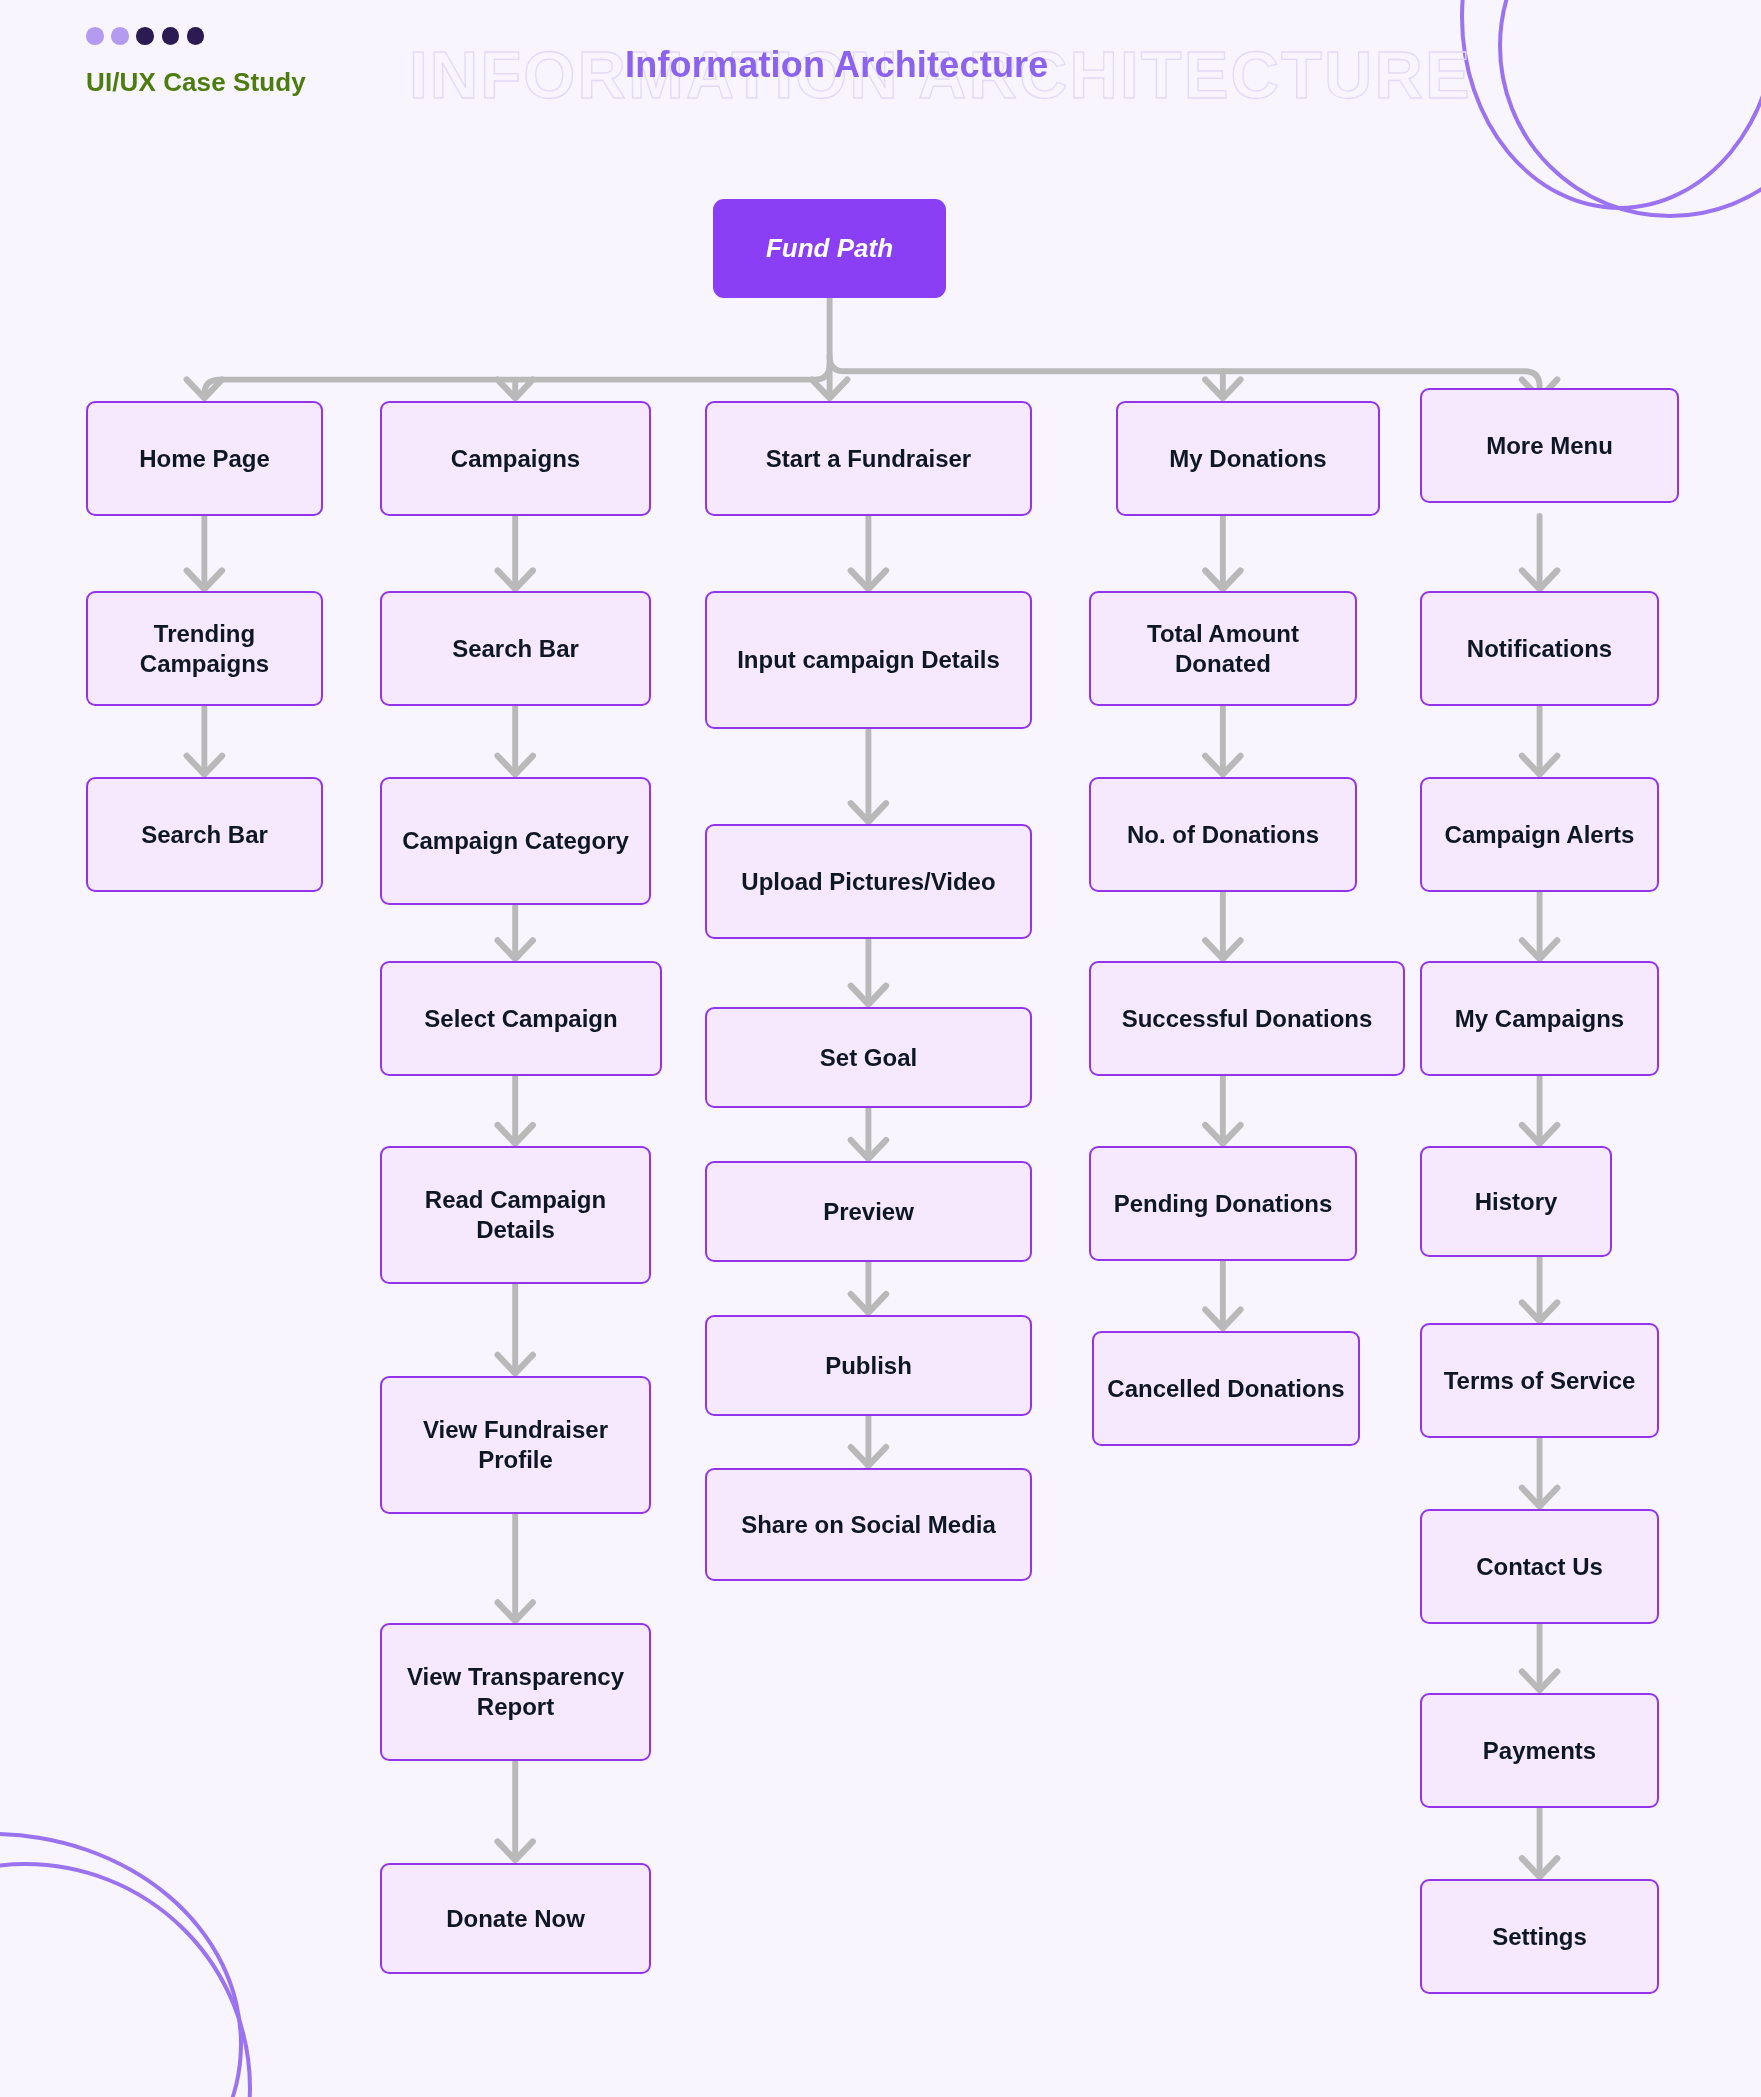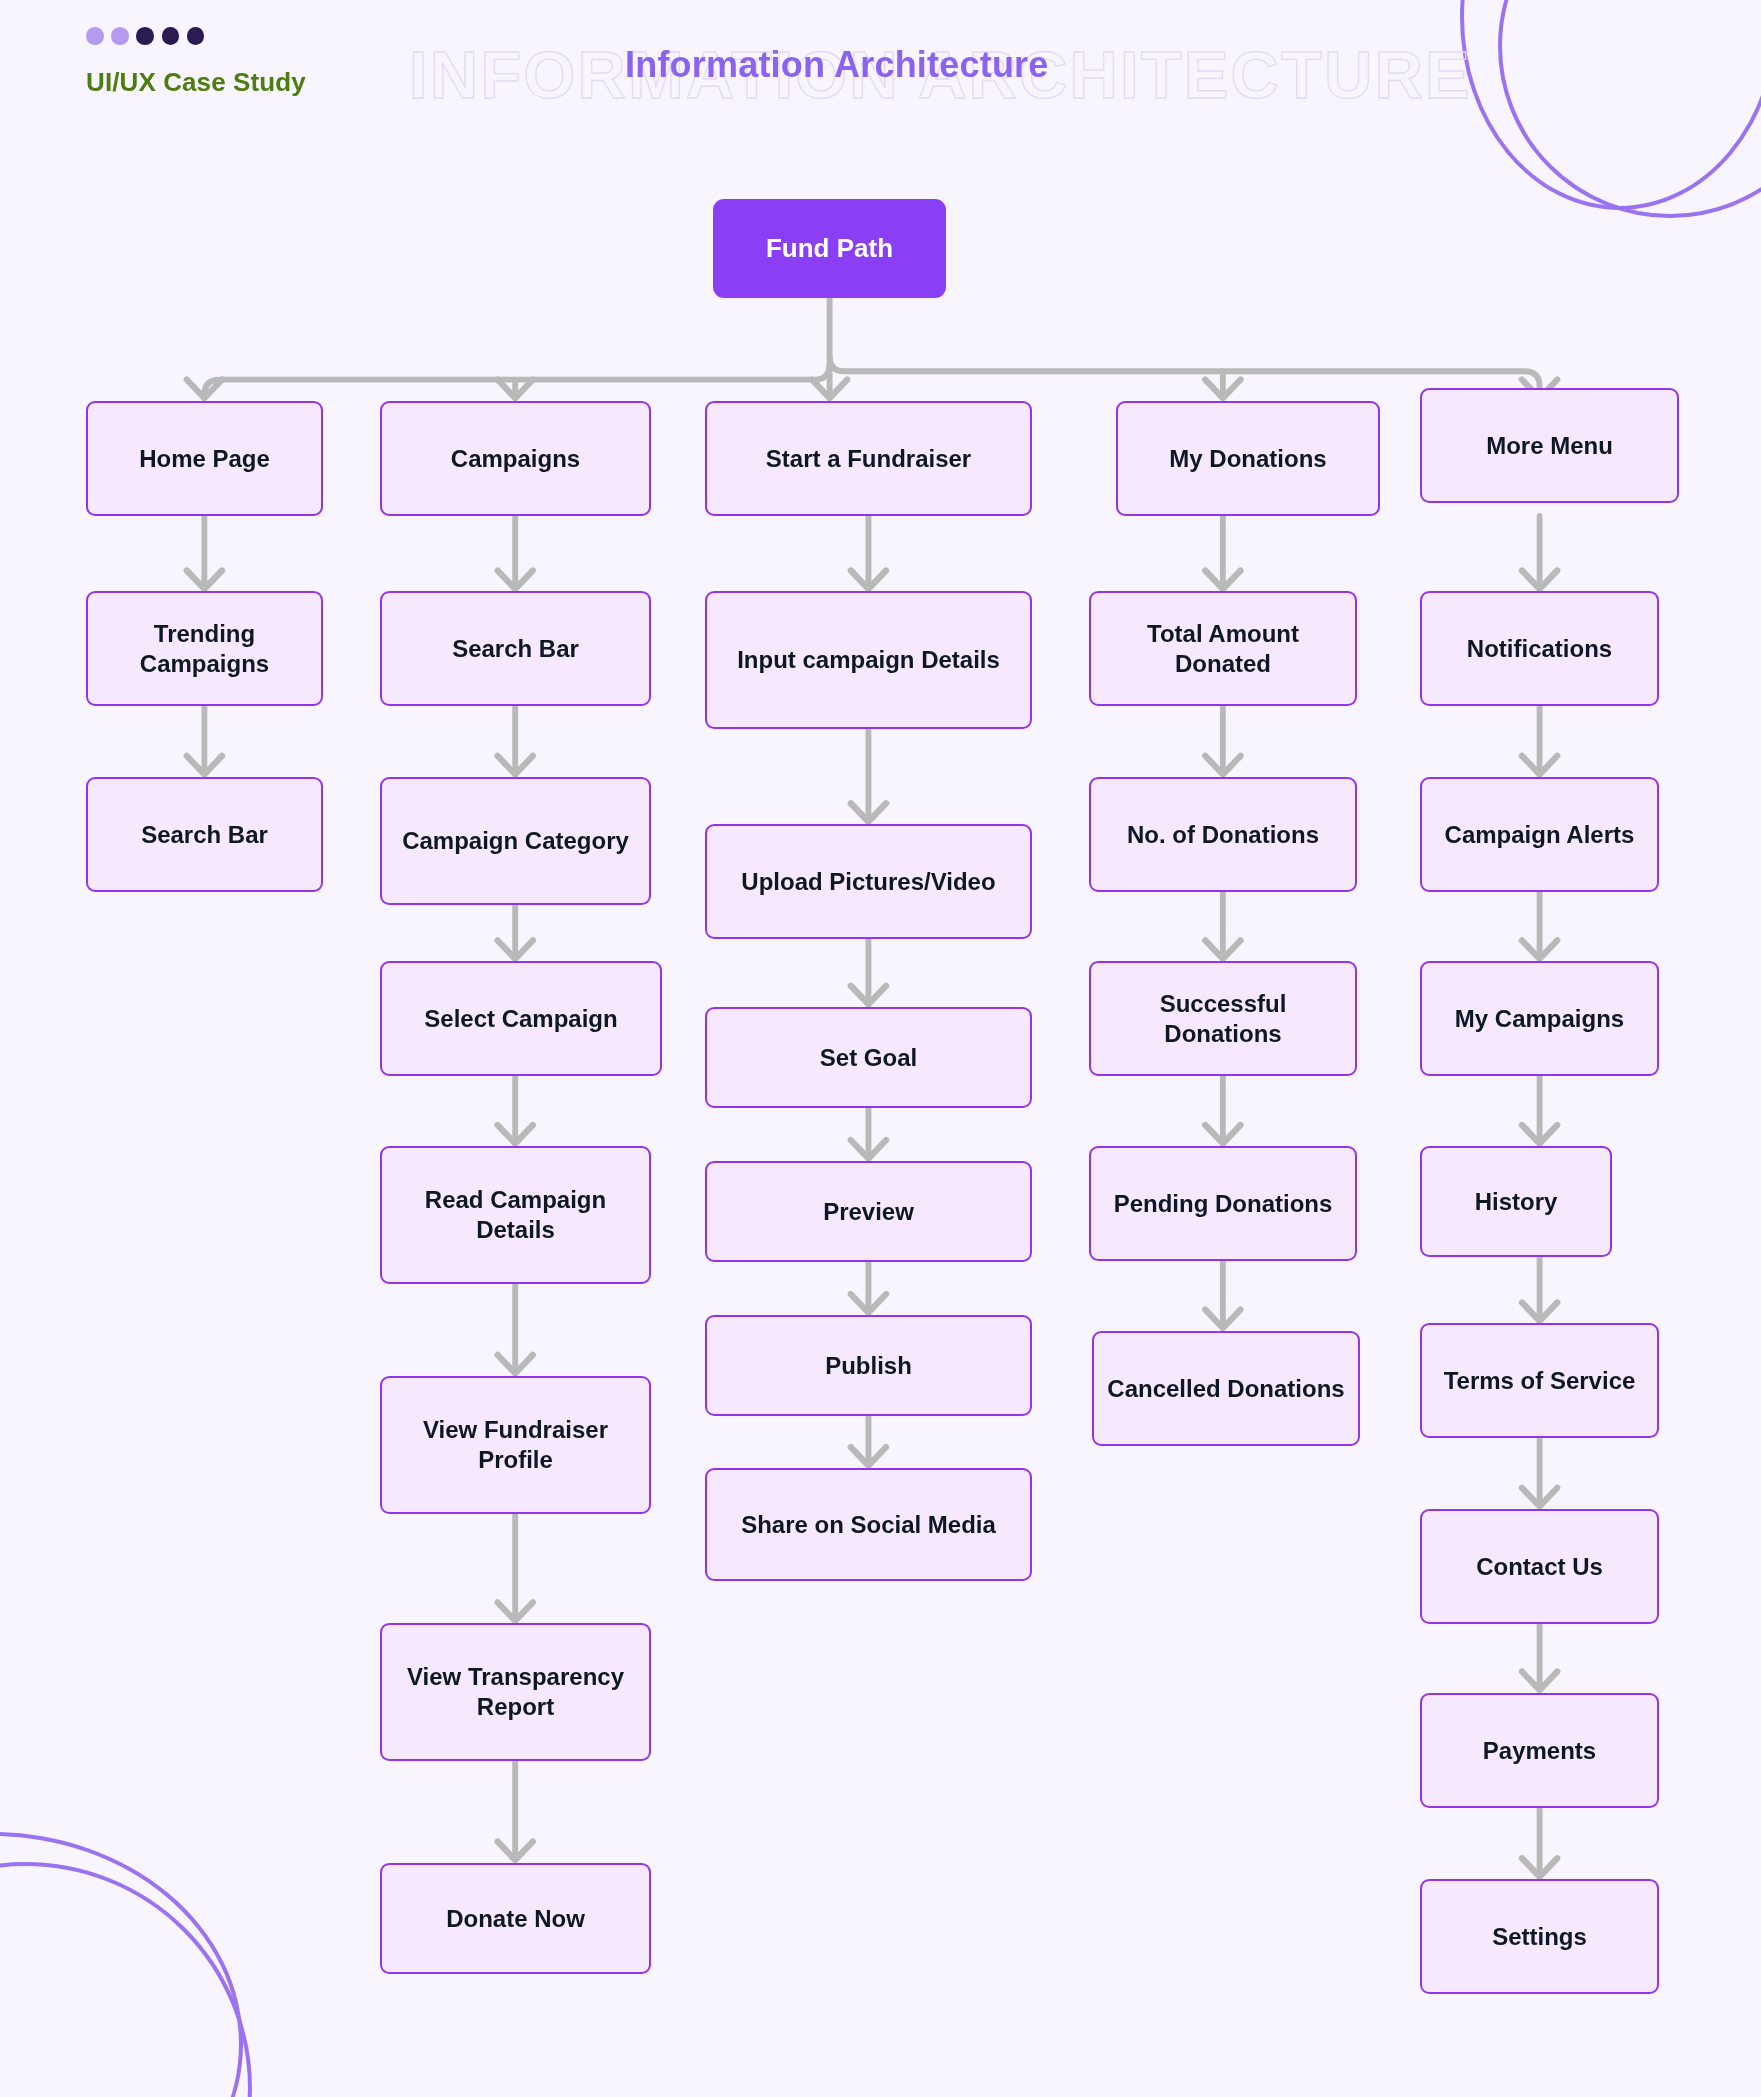--- a/index.html
+++ b/index.html
@@ -63,20 +63,21 @@
     padding:4.2px 6.7px;
   }
 
   #root-node {
     background:#8B3FF5;
     border:none;
     color:#FFFFFF;
     font-weight:700;
     border-radius:11px;
     font-size:26px;
+    font-style:italic;
   }
 </style>
 </head>
 <body>
 
 <div class="deco" id="deco-tr-1"></div>
 <div class="deco" id="deco-tr-2"></div>
 <div class="deco" id="deco-bl-1"></div>
 <div class="deco" id="deco-bl-2"></div>
 
@@ -231,21 +232,21 @@
     </div>
     <div class="node" style="left: 1089px; top: 401px; width: 264px; height: 115px; margin-left: 27px;">
       <span>My Donations</span>
     </div>
     <div class="node" style="left: 1089px; top: 591px; width: 268px; height: 115px;">
       <span>Total Amount Donated</span>
     </div>
     <div class="node" style="left: 1089px; top: 777px; width: 268px; height: 115px;">
       <span>No. of Donations</span>
     </div>
-    <div class="node" style="left: 1089px; top: 961px; width: 268px; height: 115px;">
+    <div class="node" style="left: 1089px; top: 961px; width: 316px; height: 115px;">
       <span>Successful Donations</span>
     </div>
     <div class="node" style="left: 1089px; top: 1146px; width: 268px; height: 115px;">
       <span>Pending Donations</span>
     </div>
     <div class="node" style="left: 1073px; top: 1331px; width: 268px; height: 115px; margin-left: 19px;">
       <span>Cancelled Donations</span>
     </div>
     <div class="node" style="left: 1420px; top: 388px; width: 259px; height: 115px;">
       <span>More Menu</span>

